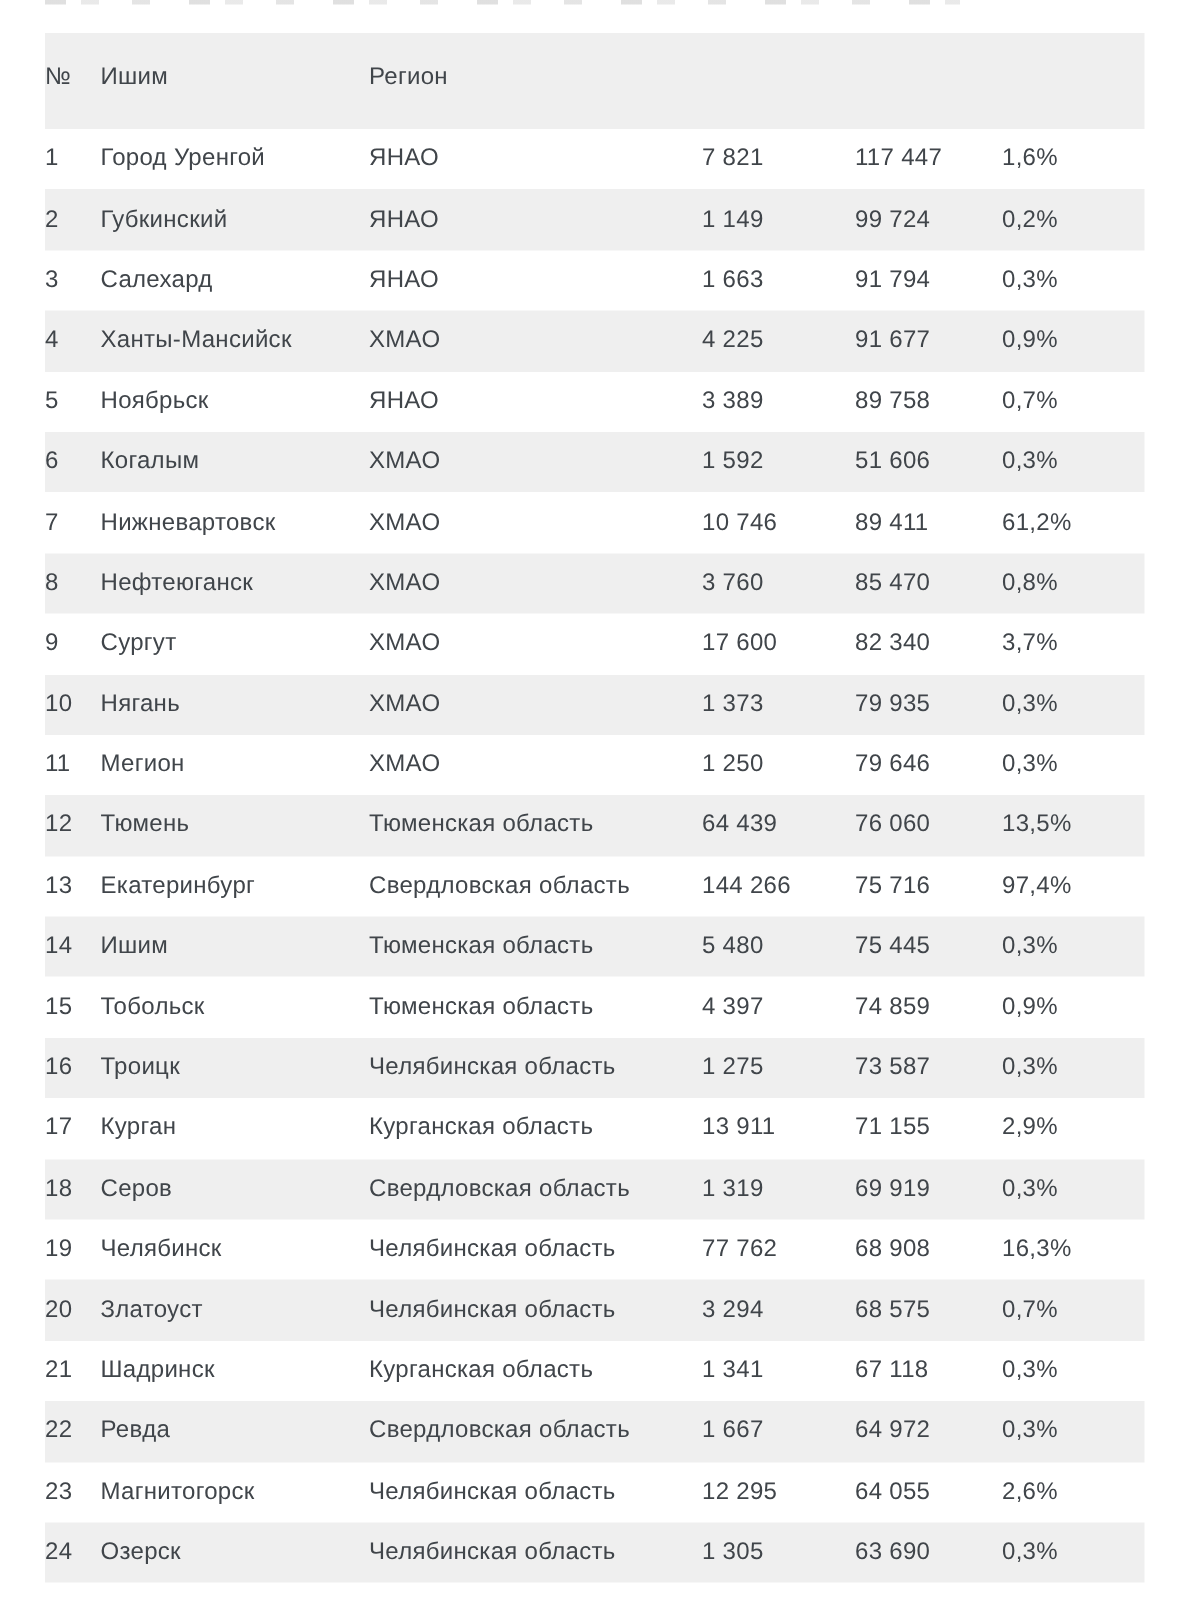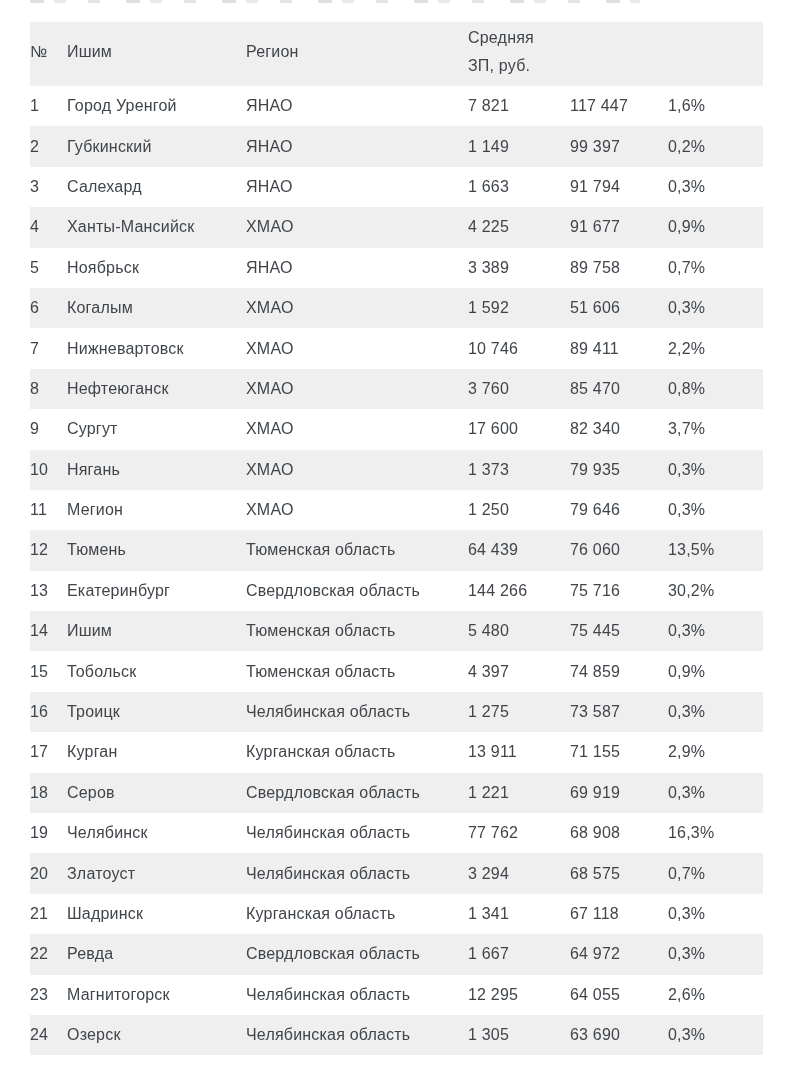--- a/index.html
+++ b/index.html
@@ -56,40 +56,36 @@
 
     </div>
     <div class="th">
       <span class="h-line">Ишим</span>
 
     </div>
     <div class="th">
       <span class="h-line">Регион</span>
 
     </div>
-    <div class="th">
-      <span class="h-line">Средняя</span>
-      <span class="h-line">ЗП, руб.</span>
-    </div>
   </div>
   <div class="tbody">
       <div class="tr">
         <div class="td">1</div>
         <div class="td">Город Уренгой</div>
         <div class="td">ЯНАО</div>
         <div class="td">7 821</div>
         <div class="td">117 447</div>
         <div class="td">1,6%</div>
       </div>
       <div class="tr striped">
         <div class="td">2</div>
         <div class="td">Губкинский</div>
         <div class="td">ЯНАО</div>
         <div class="td">1 149</div>
-        <div class="td">99 397</div>
+        <div class="td">99 724</div>
         <div class="td">0,2%</div>
       </div>
       <div class="tr">
         <div class="td">3</div>
         <div class="td">Салехард</div>
         <div class="td">ЯНАО</div>
         <div class="td">1 663</div>
         <div class="td">91 794</div>
         <div class="td">0,3%</div>
       </div>
@@ -116,21 +112,21 @@
         <div class="td">1 592</div>
         <div class="td">51 606</div>
         <div class="td">0,3%</div>
       </div>
       <div class="tr">
         <div class="td">7</div>
         <div class="td">Нижневартовск</div>
         <div class="td">ХМАО</div>
         <div class="td">10 746</div>
         <div class="td">89 411</div>
-        <div class="td">2,2%</div>
+        <div class="td">61,2%</div>
       </div>
       <div class="tr striped">
         <div class="td">8</div>
         <div class="td">Нефтеюганск</div>
         <div class="td">ХМАО</div>
         <div class="td">3 760</div>
         <div class="td">85 470</div>
         <div class="td">0,8%</div>
       </div>
       <div class="tr">
@@ -164,21 +160,21 @@
         <div class="td">64 439</div>
         <div class="td">76 060</div>
         <div class="td">13,5%</div>
       </div>
       <div class="tr">
         <div class="td">13</div>
         <div class="td">Екатеринбург</div>
         <div class="td">Свердловская область</div>
         <div class="td">144 266</div>
         <div class="td">75 716</div>
-        <div class="td">30,2%</div>
+        <div class="td">97,4%</div>
       </div>
       <div class="tr striped">
         <div class="td">14</div>
         <div class="td">Ишим</div>
         <div class="td">Тюменская область</div>
         <div class="td">5 480</div>
         <div class="td">75 445</div>
         <div class="td">0,3%</div>
       </div>
       <div class="tr">
@@ -202,21 +198,21 @@
         <div class="td">Курган</div>
         <div class="td">Курганская область</div>
         <div class="td">13 911</div>
         <div class="td">71 155</div>
         <div class="td">2,9%</div>
       </div>
       <div class="tr striped">
         <div class="td">18</div>
         <div class="td">Серов</div>
         <div class="td">Свердловская область</div>
-        <div class="td">1 221</div>
+        <div class="td">1 319</div>
         <div class="td">69 919</div>
         <div class="td">0,3%</div>
       </div>
       <div class="tr">
         <div class="td">19</div>
         <div class="td">Челябинск</div>
         <div class="td">Челябинская область</div>
         <div class="td">77 762</div>
         <div class="td">68 908</div>
         <div class="td">16,3%</div>

